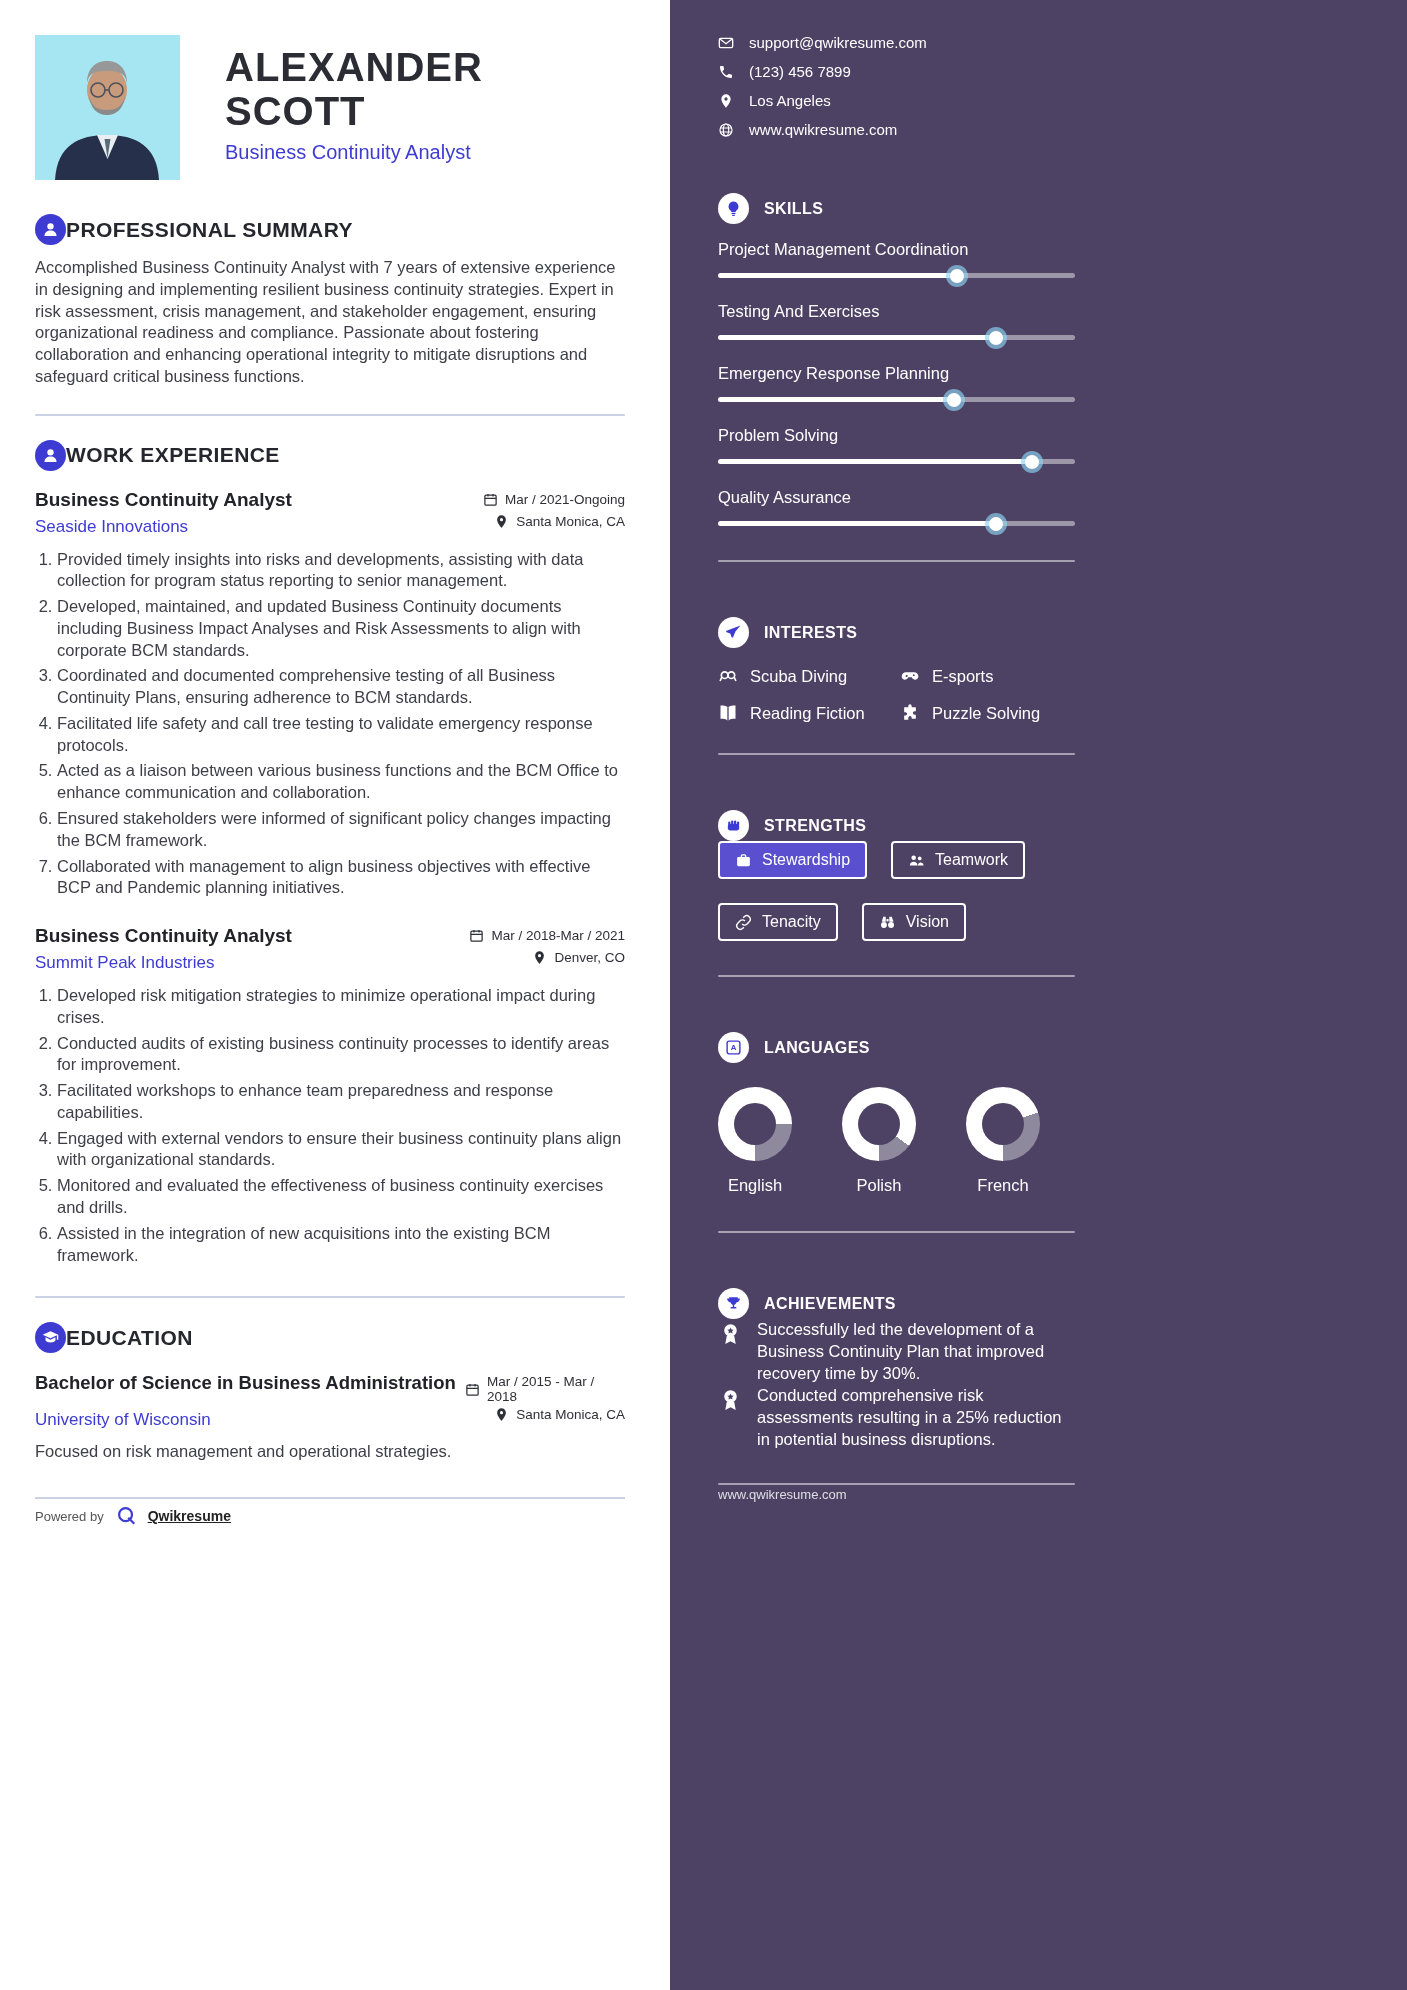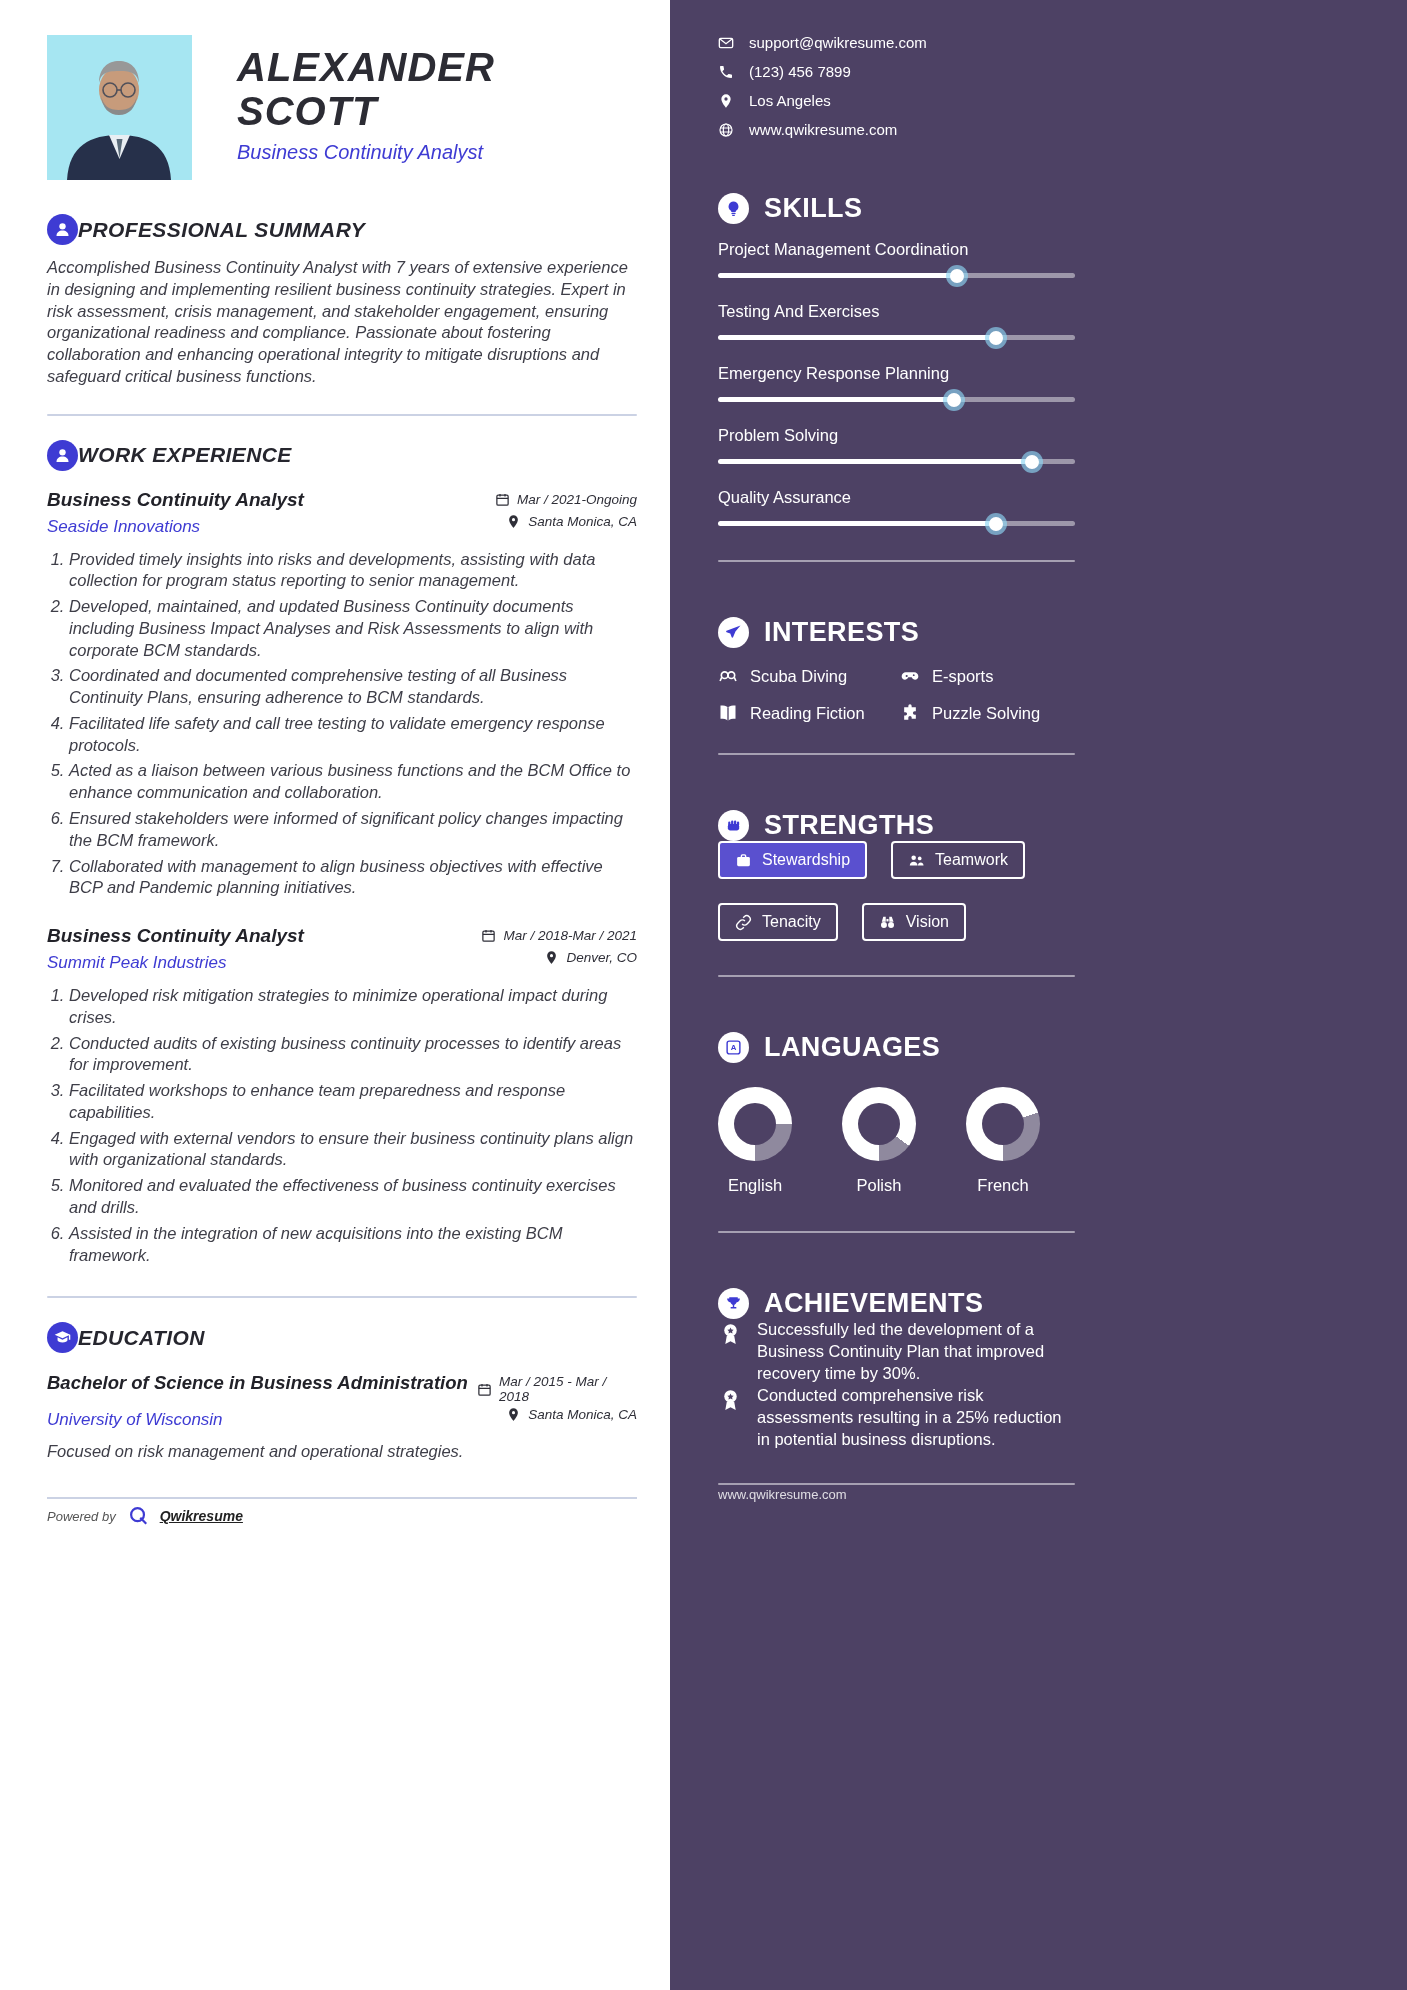--- a/index.html
+++ b/index.html
@@ -13,21 +13,21 @@
     --sep-side:rgba(255,255,255,0.5);
     --text-dark:#2C2C34;
     --text-body:#3E3E48;
     --thumb-halo:rgba(141,214,242,0.65);
   }
   html,body{ background:#fff; }
   body{ font-family:"Liberation Sans", sans-serif; color:var(--text-body); }
   .page{ position:relative; width:1407px; height:1990px; background:#fff; overflow:hidden; }
 
   
-  .left{ position:absolute; left:12px; top:0; width:670px; height:1990px; padding:35px 45px 0 35px;font-style:italic; }
+  .left{ position:absolute; left:0; top:0; width:670px; height:1990px; padding:35px 45px 0 35px; }
   .header-row{ display:flex; margin-bottom:34px; }
   .photo{ width:145px; height:145px; flex:0 0 145px; overflow:hidden; }
   .photo svg{ display:block; width:145px; height:145px; }
   .name-block{ margin-left:45px; padding-top:10px; }
   .name-line{ display:block; font-size:40px; line-height:1.1; font-weight:bold; letter-spacing:1px; color:var(--text-dark); }
   .job-heading{ margin-top:8px; font-size:20px; color:var(--accent); }
 
   .section-head{ display:flex; align-items:center; }
   .section-head h2{ font-size:21px; letter-spacing:.4px; color:#26262E; font-weight:bold; }
   .icon-circle{ width:31px; height:31px; flex:0 0 31px; border-radius:50%; display:flex; align-items:center; justify-content:center; }
@@ -60,21 +60,21 @@
   .brand-name{ font-size:14px; font-weight:bold; color:#222; text-decoration:underline; cursor:pointer; }
 
   
   .sidebar{ position:absolute; left:670px; top:0; width:880px; height:1990px; background:var(--sidebar-bg); color:#fff; }
   .side-inner{ width:405px; padding:34px 0 0 48px; }
   .contact-row{ display:flex; align-items:center; gap:15px; margin-bottom:12px; cursor:pointer; }
   .contact-row svg{ width:16px; height:16px; flex:0 0 16px; }
   .contact-row span{ font-size:15px; }
 
   .side-head{ display:flex; align-items:center; gap:15px; margin-top:55px; }
-  .side-head h2{ font-size:27px; letter-spacing:.4px; color:#fff; font-weight:bold; }
+  .side-head h2{ font-size:16px; letter-spacing:.4px; color:#fff; font-weight:bold; }
   .side-sep{ height:2px; background:var(--sep-side); margin-top:34px; border-radius:1px; }
 
   .skill{ margin-top:16px; }
   .skill-label{ font-size:16.5px; }
   .skill-slider{ position:relative; margin-top:14px; height:5px; border-radius:3px; background:rgba(255,255,255,.6); cursor:pointer; }
   .skill-slider .thumb{ position:absolute; top:50%; width:14px; height:14px; border-radius:50%; background:#fff; transform:translate(-50%,-50%); box-shadow:0 0 0 4px var(--thumb-halo); }
   .skill{ margin-bottom:24px; }
 
   .interests-grid{ margin-top:18px; display:grid; grid-template-columns:182px auto; row-gap:17px; }
   .interest{ display:flex; align-items:center; gap:12px; }

